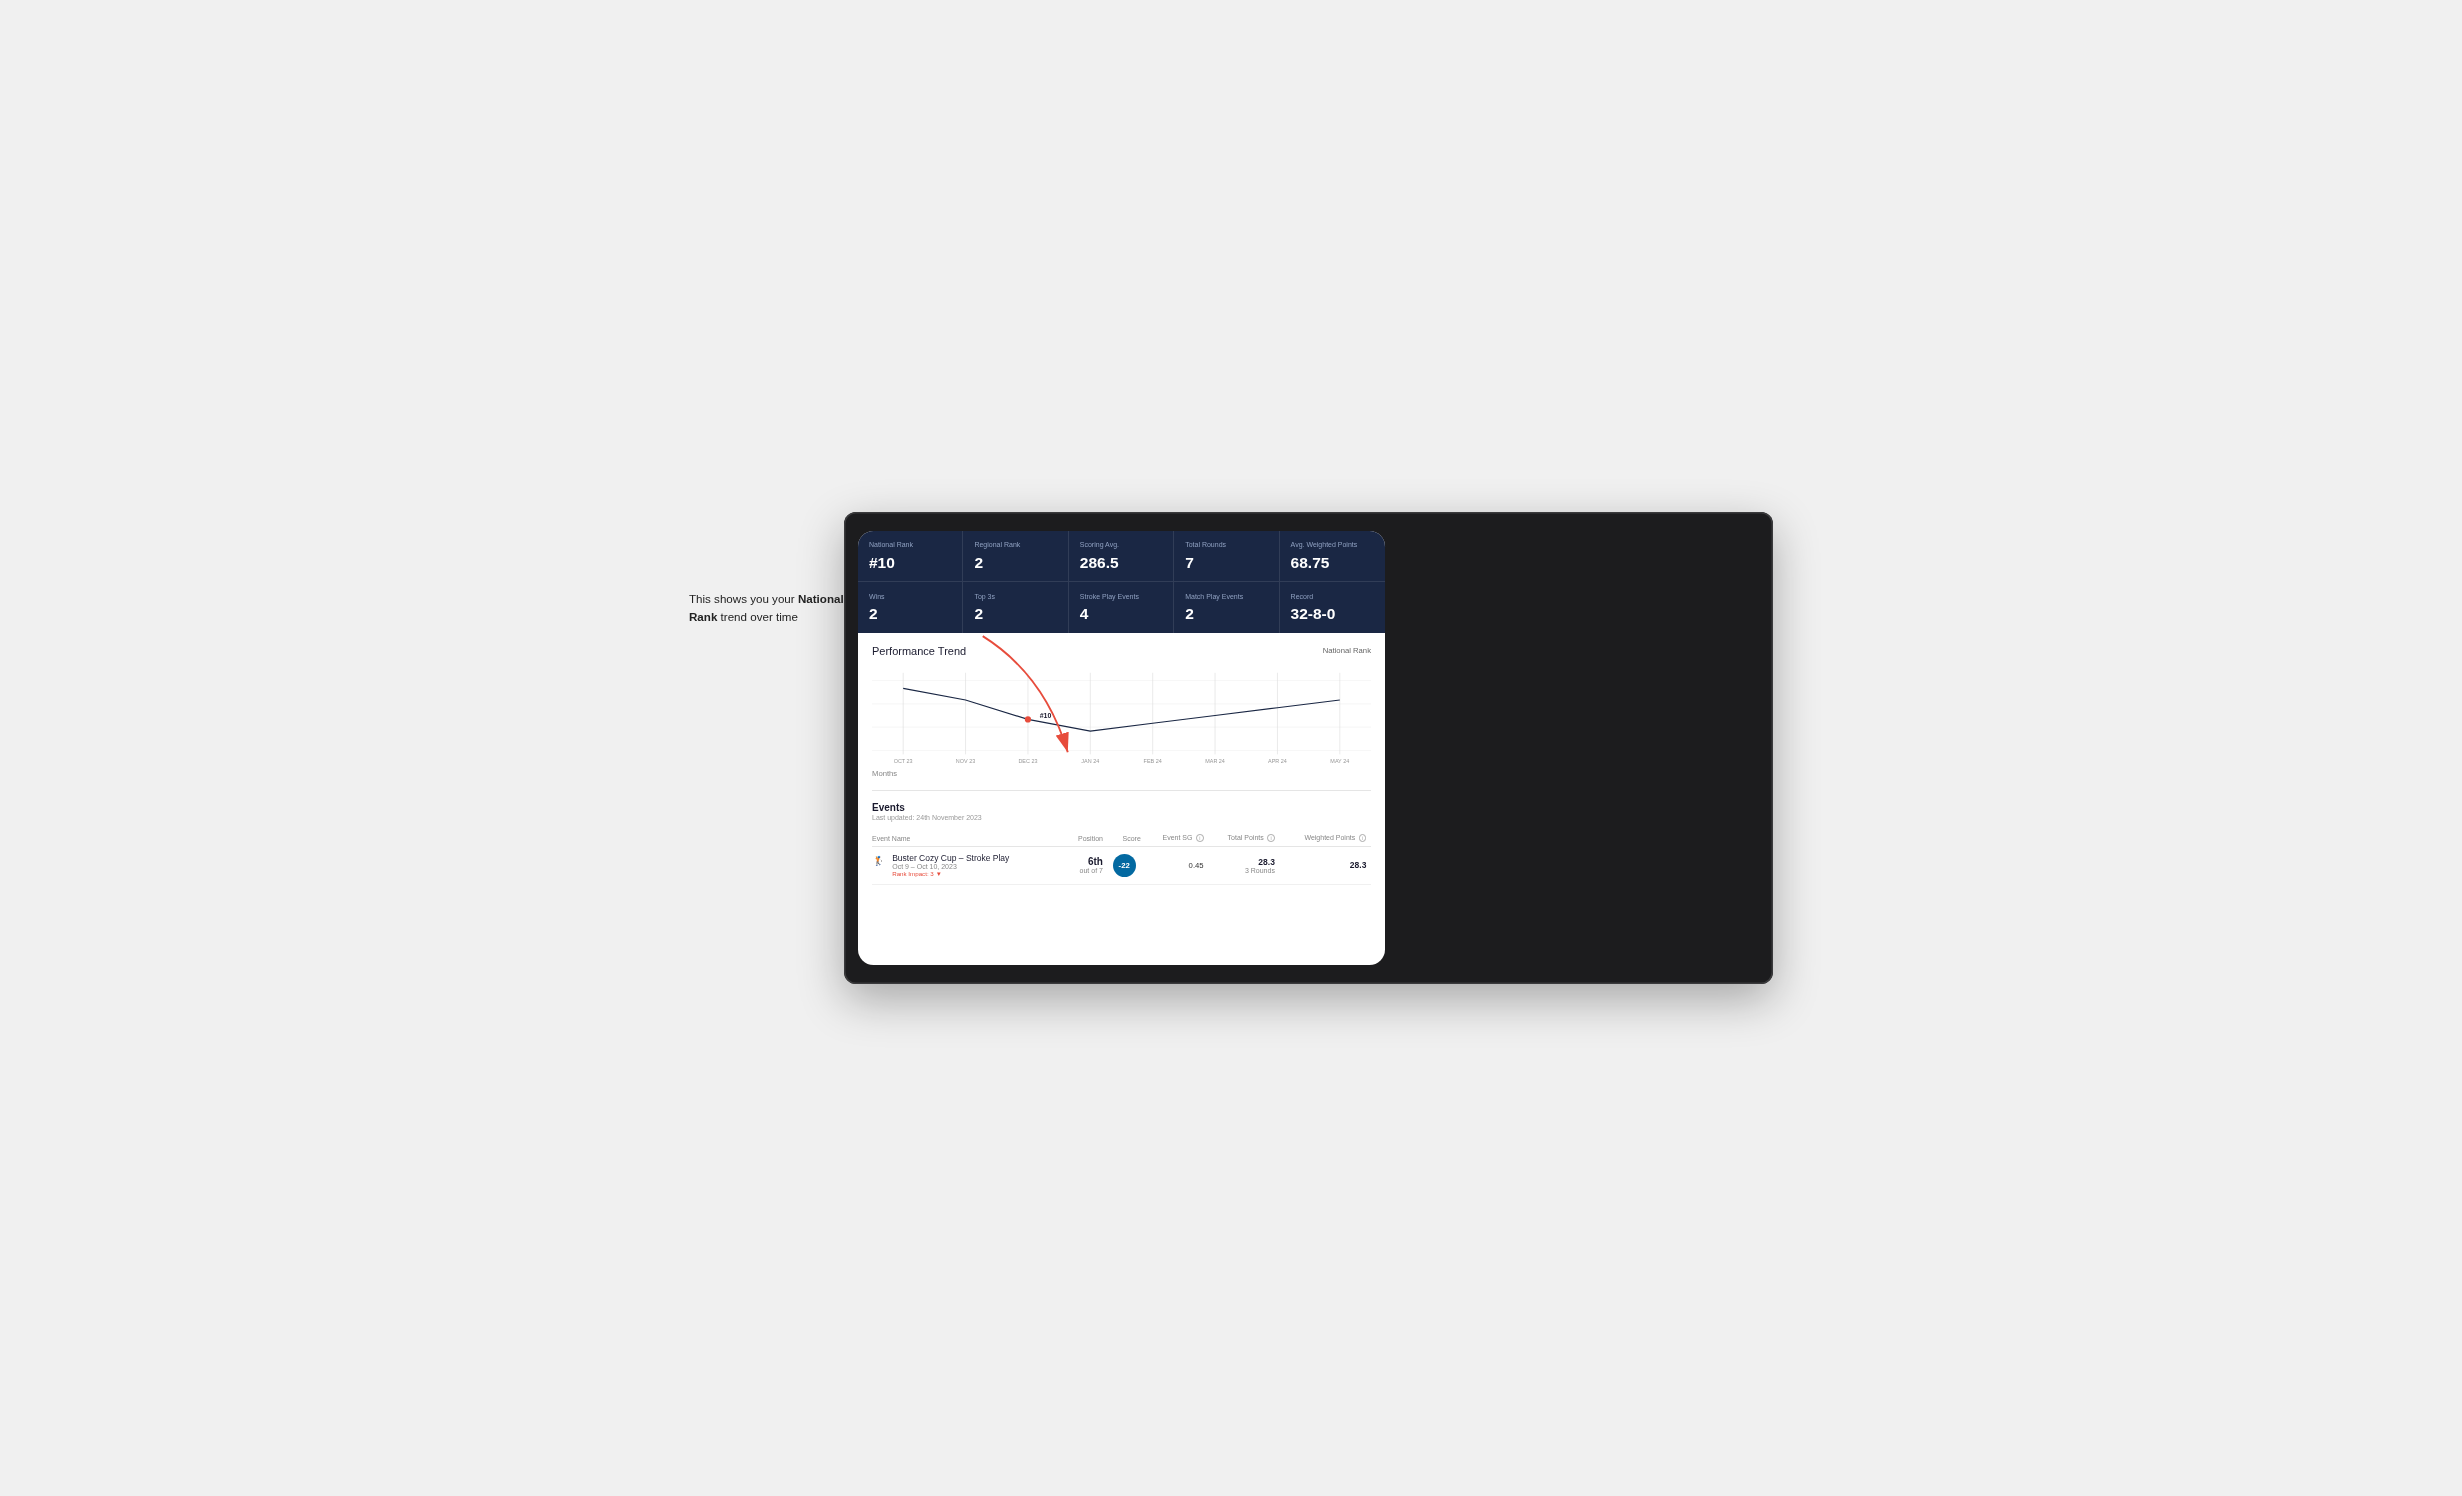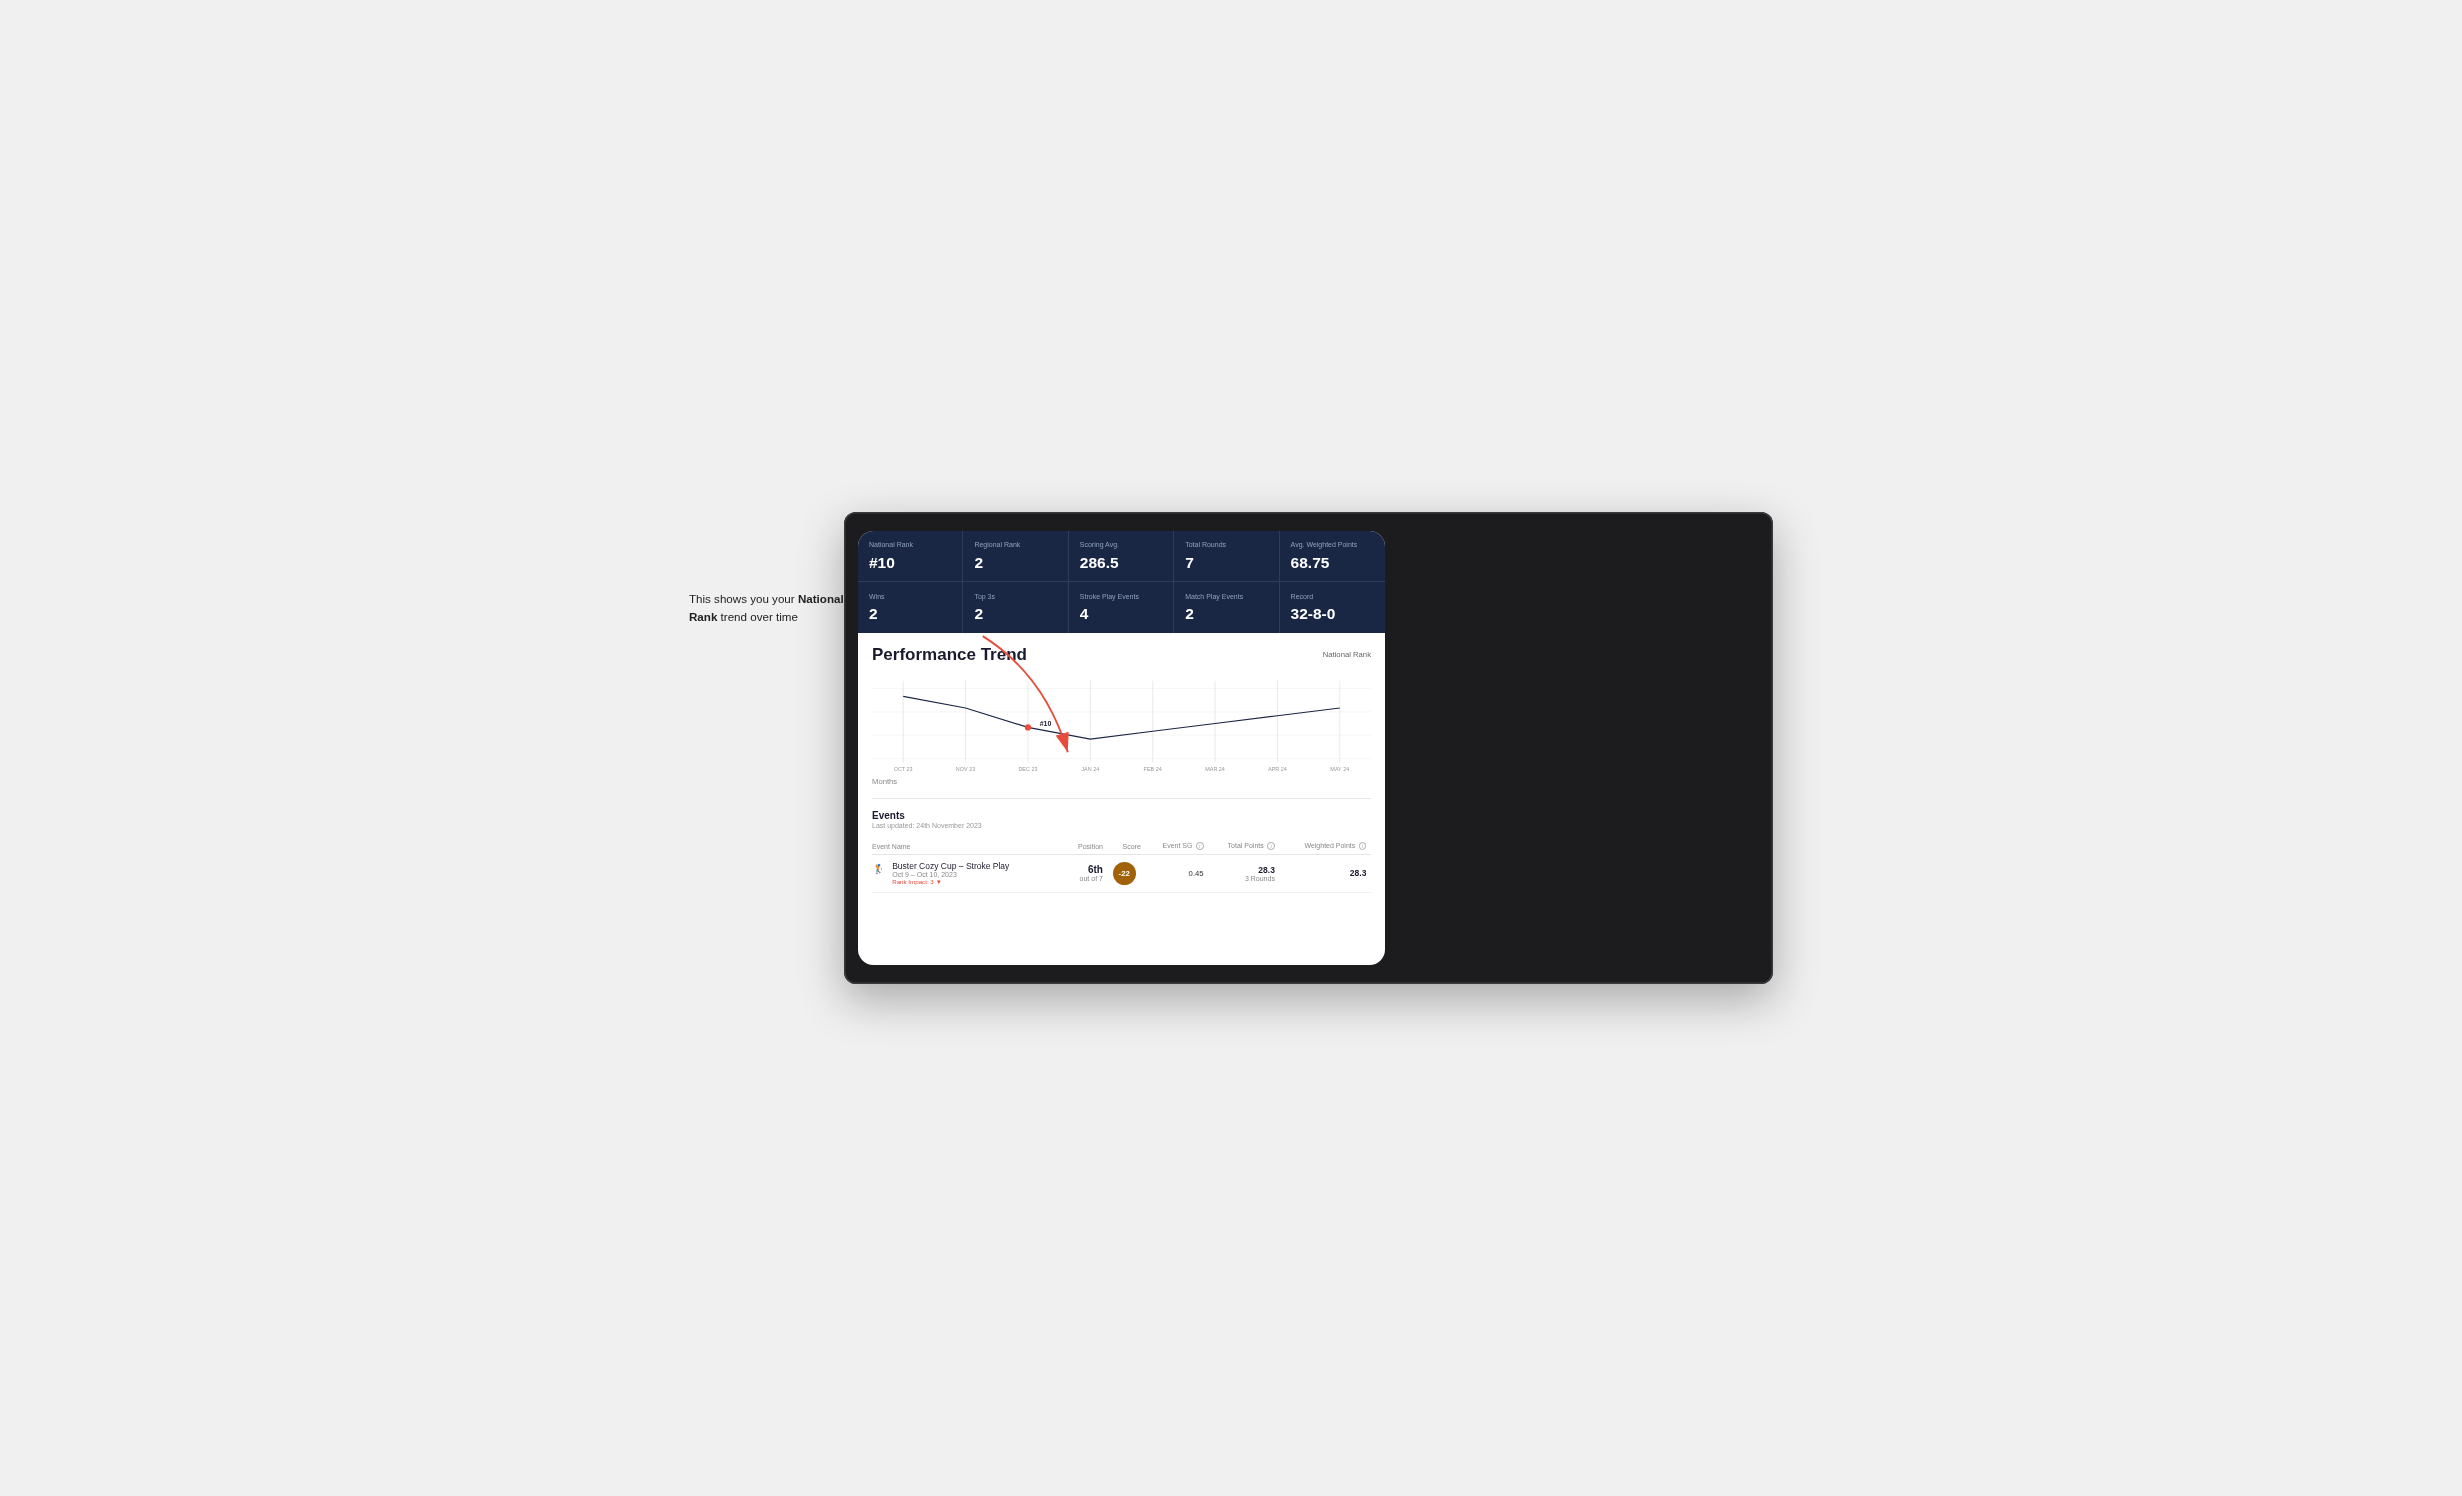--- a/index.html
+++ b/index.html
@@ -106,22 +106,22 @@
     }
 
     .perf-header {
       display: flex;
       justify-content: space-between;
       align-items: center;
       margin-bottom: 7.7px;
     }
 
     .perf-title {
-      font-size: 17px;
-      font-weight: 700;
+      font-size: 11px;
+      font-weight: 400;
       color: #1a1a2e;
       text-align: right;
     }
 
     .perf-label {
       font-size: 7.7px;
       color: #666;
     }
 
     .chart-area {
@@ -229,21 +229,21 @@
       font-size: 7px;
       color: #e74c3c;
     }
 
     .rank-impact span {
       color: #e74c3c;
       font-size: 6.2px;
     }
 
     .score-badge {
-      background: #a16207;
+      background: #0369a1;
       color: #fff;
       border-radius: 50%;
       width: 23px;
       height: 23px;
       display: flex;
       align-items: center;
       justify-content: center;
       font-size: 7.7px;
       font-weight: 700;
       margin: 0 auto;

